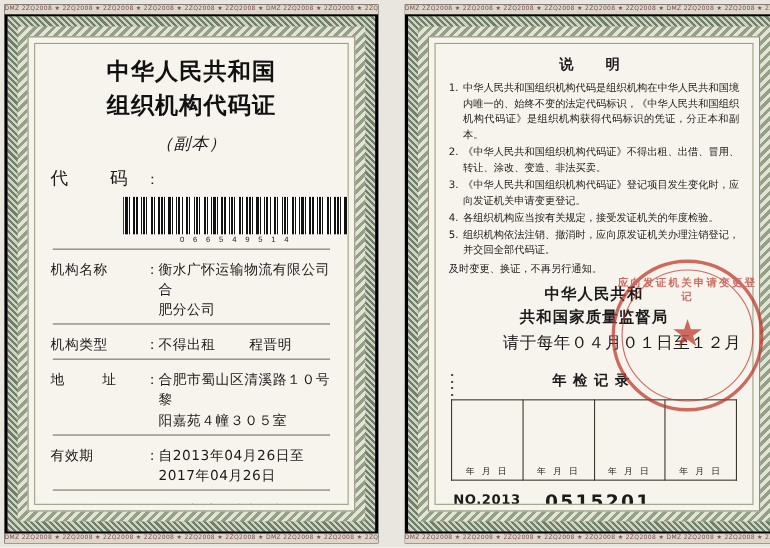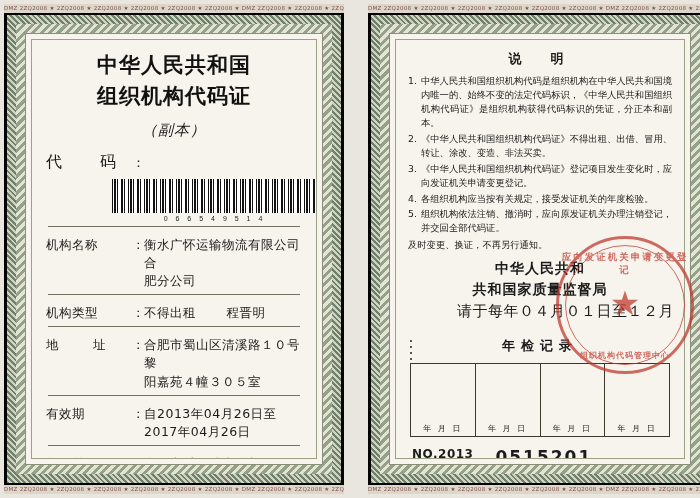--- a/index.html
+++ b/index.html
@@ -445,17 +445,16 @@
 
           <div class="dots"></div>
         </div>
       </div>
     </div>
 
     <div class="seal">
       <div class="ring2"></div>
       <div class="arc-top">应向发证机关申请变更登记</div>
       <div class="star">★</div>
-      <div class="arc-bottom">组织机构代码管理中心</div>
     </div>
   </div>
 
 </div>
 
 </body></html>

